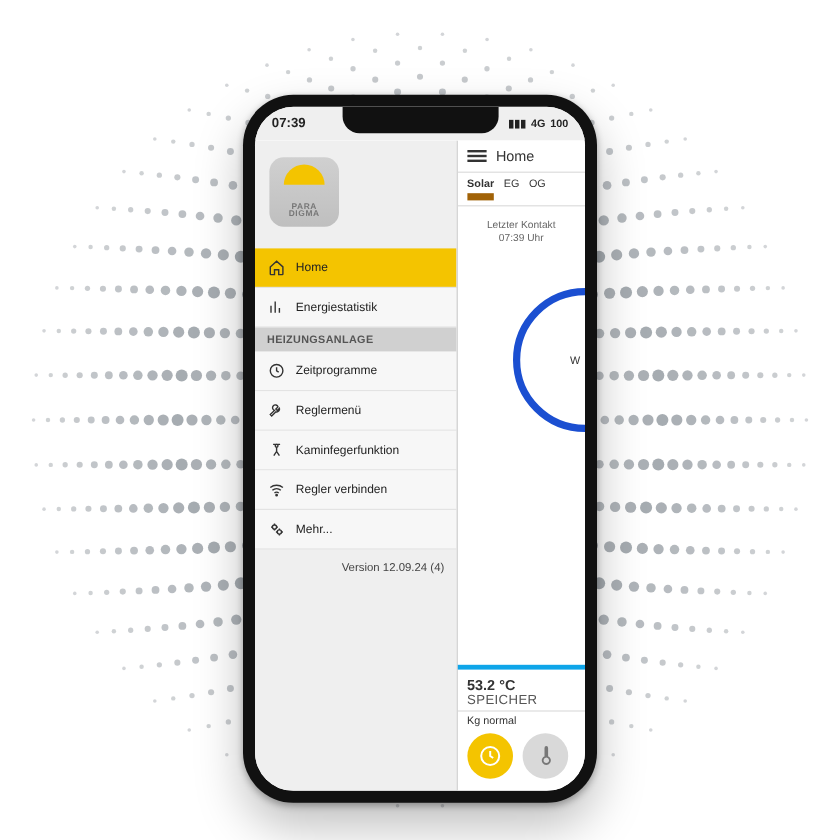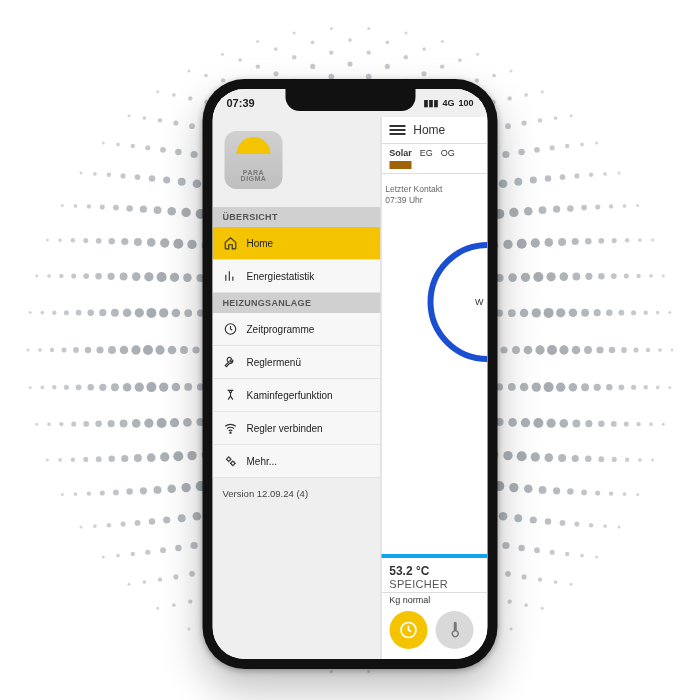--- a/index.html
+++ b/index.html
@@ -96,21 +96,21 @@
     background: #f7f7f7;
     border-bottom: 1px solid #e3e3e3;
     font-size: 10px; color: #222;
   }
   .nav-item.active { background: #f4c400; }
   .nav-item .ic {
     width: 16px; height: 16px;
     display: flex; align-items: center; justify-content: center;
     flex-shrink: 0;
   }
-  .version { padding: 10px 10px; font-size: 9.5px; color: #444; }
+  .version { padding: 10px 10px; font-size: 9.5px; color: #444; text-align: right; }
   
   .main {
     flex: 1;
     background: #fff;
     border-left: 1px solid #ccc;
     display: flex; flex-direction: column;
     font-size: 10px; color: #333;
     position: relative;
   }
   .main-header {
@@ -120,22 +120,23 @@
   }
   .burger { width: 16px; }
   .burger div { height: 2px; background: #333; margin: 2px 0; }
   .tabs {
     display: flex; gap: 8px;
     padding: 4px 8px 4px;
     font-size: 9px; color: #333;
     border-bottom: 1px solid #ddd;
   }
   .tabs .tab { padding-bottom: 3px; }
-  .tabs .tab.active { border-bottom: 8px solid #a16207; font-weight: 600; }
+  .tabs .tab.active { border-bottom: 6px solid #a16207; font-weight: 600; }
   .contact {
+    text-align: center;
     font-size: 8.5px; color: #666;
     padding: 10px 4px 6px;
     line-height: 1.3;
   }
   .gauge-zone {
     flex: 1; position: relative;
     overflow: hidden;
   }
   .gauge {
     position: absolute; top: 30px; right: -60px;
@@ -919,21 +920,20 @@
         <div class="logo-wrap">
           <div class="logo">
             <div class="sun"></div>
             <div class="txt">
               <span>PARA</span><br>
               <span>DIGMA</span>
             </div>
           </div>
         </div>
 
-        <div class="section-header">ÜBERSICHT</div>
 
         <div class="nav-item active">
           <span class="ic">
             <svg width="14" height="14" viewBox="0 0 24 24" fill="none" stroke="#333" stroke-width="2">
                 <path d="M3 11l9-8 9 8v10a1 1 0 0 1-1 1h-5v-7h-6v7H4a1 1 0 0 1-1-1z"></path>
               </svg>
           </span>
           <span>Home</span>
         </div>
         <div class="nav-item">

